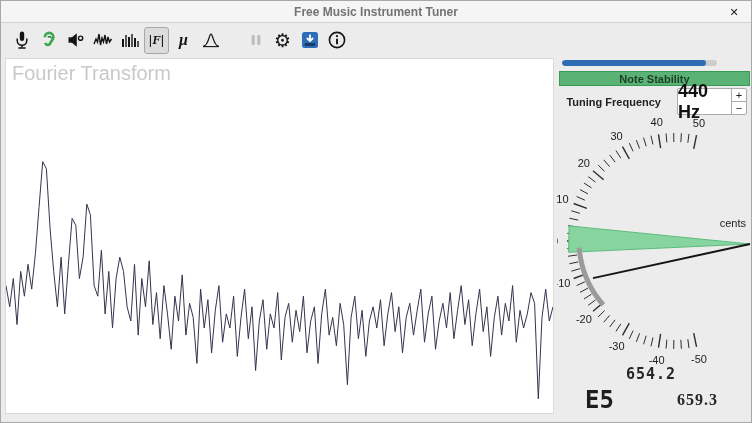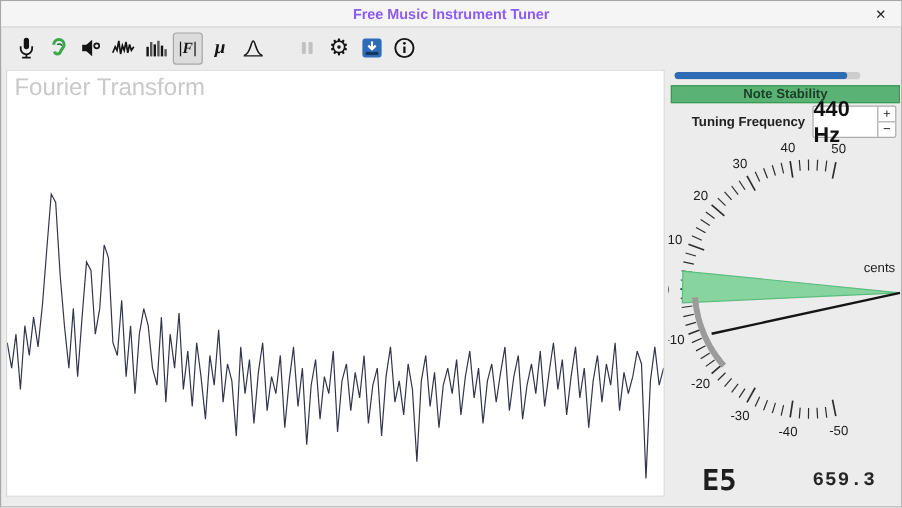--- a/index.html
+++ b/index.html
@@ -2,21 +2,21 @@
 <html><head>
 <meta charset="utf-8">
 <style>
   * { margin:0; padding:0; box-sizing:border-box; }
   html,body { width:752px; height:423px; }
   body { font-family:"Liberation Sans", sans-serif; background:#ececec; position:relative; overflow:hidden; }
   .window { width:752px; height:423px; background:#ececec; border:1px solid #a8a8a8; position:relative; }
 
   
   .titlebar { height:22px; background:#f5f5f5; border-bottom:1px solid #d2d2d2; display:flex; align-items:center; justify-content:center; position:relative; }
-  .titlebar .title { font-size:12px; font-weight:bold; color:#8b5cf6; }
+  .titlebar .title { font-size:12px; font-weight:bold; color:#737373; }
   .close-btn { position:absolute; right:8px; top:2px; width:18px; height:18px; display:flex; align-items:center; justify-content:center; font-size:11px; color:#222; cursor:default; }
 
   
   .toolbar { height:34px; display:flex; align-items:center; padding-left:8px; }
   .tbtn { width:25px; height:27px; display:flex; align-items:center; justify-content:center; margin-right:2px; border:1px solid transparent; border-radius:3px; }
   .tbtn.active { background:#dcdcdc; border-color:#a6a6a6; }
   .tbtn.disabled { opacity:.9; }
   .tbtn.spacer { margin-left:18px; }
   .tbtn .icon { display:flex; align-items:center; justify-content:center; width:21px; height:21px; }
   .tbtn svg { width:20px; height:20px; }
@@ -29,31 +29,31 @@
   .plot { position:absolute; left:4px; top:57px; width:549px; height:356px; background:#fff; border:1px solid #d9d9d9; }
   .plot-title { position:absolute; left:6px; top:3px; font-size:20px; color:#c9c9c9; }
   .plot svg { position:absolute; left:0; top:0; }
 
   
   .rpanel { position:absolute; left:556px; top:57px; width:196px; height:366px; }
   .progress { position:absolute; left:5px; top:2px; width:155px; height:6px; background:#cdcdcd; border-radius:3px; overflow:hidden; }
   .progress .fill { height:100%; background:#2e6db4; border-radius:3px; }
   .stability { position:absolute; left:2px; top:13px; width:191px; height:15px; background:#5ab275; border:1px solid #379a55; display:flex; align-items:center; justify-content:center; font-size:11px; font-weight:bold; color:#1d3d27; }
   .tuning-row { position:absolute; left:0; top:30px; width:196px; height:27px; display:flex; align-items:center; }
-  .tuning-label { position:absolute; right:82px; font-size:11px; font-weight:bold; color:#222; }
+  .tuning-label { position:absolute; right:92px; font-size:11px; font-weight:bold; color:#222; }
   .spinbox { position:absolute; right:6px; top:0; width:70px; height:27px; background:#fff; border:1px solid #ababab; border-radius:2px; display:flex; }
   .spin-value { flex:1; display:flex; align-items:center; justify-content:center; font-size:18px; font-weight:bold; color:#111; }
   .spin-btns { width:15px; border-left:1px solid #ababab; display:flex; flex-direction:column; }
   .spin-btns div { flex:1; display:flex; align-items:center; justify-content:center; font-size:11px; color:#222; line-height:1; }
   .spin-up { border-bottom:1px solid #ababab; }
 
   .gauge-svg { position:absolute; left:0; top:57px; }
   .readout-top { position:absolute; left:0; top:307px; width:188px; text-align:center; font-family:"DejaVu Sans Mono", monospace; font-size:15px; font-weight:bold; color:#262626; letter-spacing:1px; }
   .readout-note { position:absolute; left:28px; top:328px; font-family:"DejaVu Sans Mono", monospace; font-size:24px; font-weight:bold; color:#1e1e1e; }
-  .readout-right { position:absolute; left:120px; top:333px; font-family:Liberation Mono, monospace; font-size:16px; font-weight:bold; color:#262626; letter-spacing:1px; }
+  .readout-right { position:absolute; left:120px; top:333px; font-family:Liberation Serif, serif; font-size:16px; font-weight:bold; color:#262626; letter-spacing:1px; }
 </style>
 </head>
 <body>
 
 <div class="window">
 
   <div class="titlebar">
     <span class="title">Free Music Instrument Tuner</span>
     <span class="close-btn">✕</span>
   </div>
@@ -241,17 +241,18 @@
         <text x="26.887443119814307" y="51.90709392809789" text-anchor="middle" font-size="11" fill="#1c1c1c" font-family="Liberation Sans, sans-serif">20</text>
         <text x="59.63975434918115" y="25.147333235744156" text-anchor="middle" font-size="11" fill="#1c1c1c" font-family="Liberation Sans, sans-serif">30</text>
         <text x="99.64169964591541" y="11.41259422641366" text-anchor="middle" font-size="11" fill="#1c1c1c" font-family="Liberation Sans, sans-serif">40</text>
         <text x="141.92415213006365" y="12.409035445500436" text-anchor="middle" font-size="11" fill="#1c1c1c" font-family="Liberation Sans, sans-serif">50</text>
         <polygon points="193,129 12.07273774549357,110.88659167278875 11.60385711425701,137.3516861759195" fill="#87d49f" stroke="#5bbd7e" stroke-width="1"></polygon>
         <path d="M22.2 132.8 L22.4 134.5 L22.5 136.2 L22.7 137.9 L23.0 139.6 L23.2 141.2 L23.5 142.9 L23.8 144.6 L24.2 146.3 L24.5 147.9 L24.9 149.6 L25.4 151.2 L25.8 152.8 L26.3 154.5 L26.8 156.1 L27.4 157.7 L28.0 159.3 L28.6 160.9 L29.2 162.5 L29.9 164.0 L30.5 165.6 L31.3 167.1 L32.0 168.7 L32.8 170.2 L33.6 171.7 L34.4 173.2 L35.2 174.7 L36.1 176.1 L37.0 177.6 L37.9 179.0 L38.9 180.4 L39.9 181.8 L40.9 183.2 L41.9 184.5 L42.9 185.9 L44.0 187.2 L45.1 188.5 L46.2 189.8" fill="none" stroke="#9b9b9b" stroke-width="5"></path>
         <line x1="193" y1="129" x2="36.01253438624134" y2="163.1221696864925" stroke="#151515" stroke-width="2"></line>
         <text x="189" y="112" text-anchor="end" font-size="11" fill="#1c1c1c" font-family="Liberation Sans, sans-serif">cents</text>
       </svg>
 
+    <div class="readout-top">654.2</div>
     <div class="readout-note">E5</div>
     <div class="readout-right">659.3</div>
   </div>
 
 </div>
 
 </body></html>

